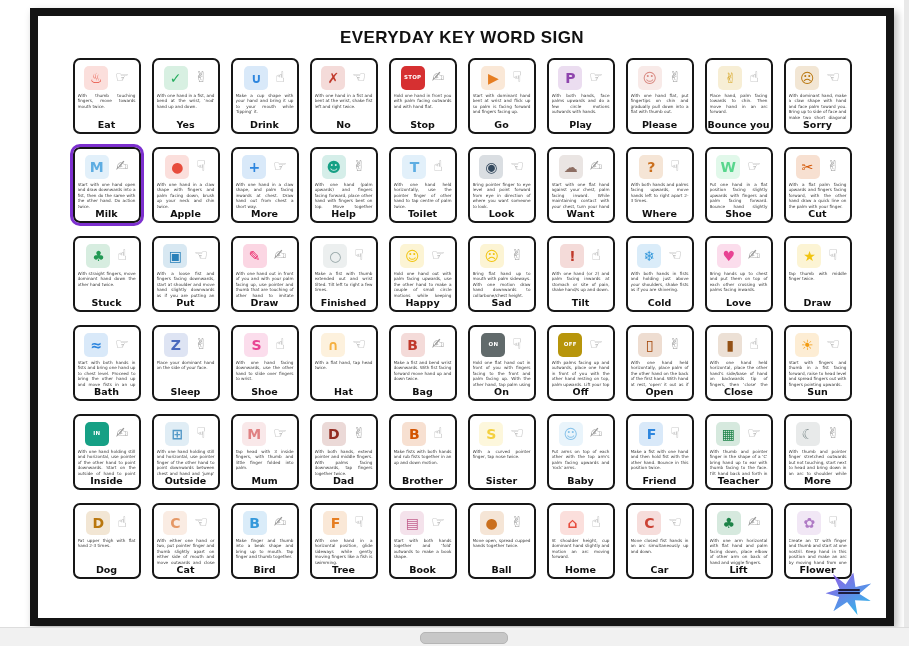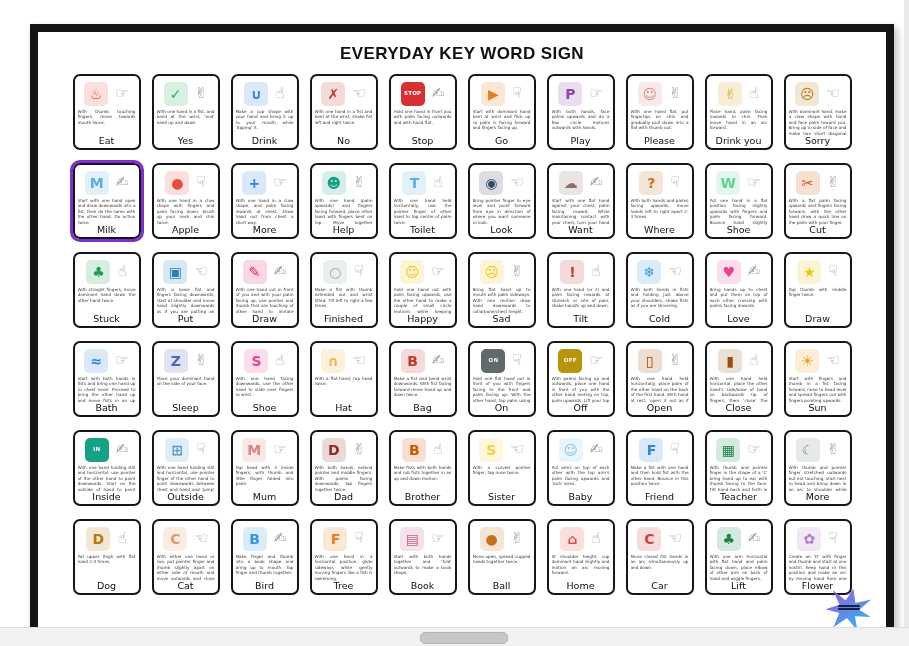--- a/index.html
+++ b/index.html
@@ -4,21 +4,21 @@
 <style>
   html,body{margin:0;padding:0;}
   body{
     width:909px;height:646px;position:relative;overflow:hidden;
     background:#ffffff;font-family:"Liberation Sans",sans-serif;
   }
   .right-edge{position:absolute;right:0;top:0;width:5px;height:100%;background:#e9e9e9;}
   .bottom-bar{position:absolute;left:0;bottom:0;width:100%;height:18px;background:#f1f1f1;border-top:1px solid #dddddd;}
   .bottom-bar .thumb{position:absolute;left:420px;top:4px;width:86px;height:10px;background:#c7c7c7;border:1px solid #b5b5b5;border-radius:5px;}
   .poster{
-    position:absolute;left:30px;top:24px;width:864px;height:618px;box-sizing:border-box;
+    position:absolute;left:30px;top:8px;width:864px;height:618px;box-sizing:border-box;
     border:8px solid #141414;background:#ffffff;padding:8px 12px 6px;
     box-shadow:3px 4px 8px rgba(0,0,0,0.28);
   }
   .poster h1{
     margin:4px 0 10px;text-align:center;font-size:17px;font-weight:700;
     letter-spacing:0.4px;color:#111;font-family:"Liberation Sans",sans-serif;
   }
   .grid{display:grid;grid-template-columns:repeat(10,68px);gap:13px 11px;justify-content:center;}
   .card{
     width:68px;height:76px;box-sizing:border-box;border:2px solid #161616;border-radius:7px;
@@ -32,21 +32,21 @@
   }
   .pictogram.pic-text{font-size:5.5px;letter-spacing:0.2px;}
   .sign-illustration{font-family:"DejaVu Sans",sans-serif;font-size:15px;color:#9a9a9a;line-height:1;}
   .card-desc{
     font-size:4.2px;line-height:1.3;color:#3a3a3a;text-align:justify;
     height:27px;overflow:hidden;margin-top:1px;width:100%;
     font-family:"DejaVu Sans",sans-serif;
   }
   .card-label{
     margin-top:auto;font-size:9.5px;color:#101010;line-height:1;padding-bottom:1px;
-    font-family:"DejaVu Sans",sans-serif;white-space:nowrap;
+    font-family:"DejaVu Sans",sans-serif;white-space:nowrap;font-weight:bold;
   }
   .watermark{position:absolute;right:14px;bottom:4px;width:46px;height:42px;pointer-events:none;}
   .wm-burst{
     position:absolute;inset:0;
     background:linear-gradient(135deg,#8a5fe6 10%,#5f7de6 45%,#27b5e8 90%);
     clip-path:polygon(50% 0%,61% 33%,93% 17%,72% 47%,100% 58%,66% 64%,78% 97%,50% 72%,25% 100%,31% 64%,0% 62%,28% 45%,7% 14%,39% 32%);
     transform:rotate(12deg);opacity:0.95;
   }
   .wm-text{position:absolute;left:12px;top:16px;width:22px;}
   .wm-text i{display:block;height:2px;margin:1px 0;background:#1d1d3f;border-radius:1px;}
@@ -129,21 +129,21 @@
     <div class="card-desc">With one hand flat, put fingertips on chin and gradually pull down into a flat with thumb out.</div>
     <div class="card-label">Please</div>
   </div>
 
   <div class="card">
     <div class="card-images">
       <div class="pictogram" style="background: rgba(212, 160, 23, 0.18); color: rgb(212, 160, 23);">✌</div>
       <div class="sign-illustration">☝</div>
     </div>
     <div class="card-desc">Place hand, palm facing towards to chin. Then move hand in an arc forward.</div>
-    <div class="card-label">Drink you</div>
+    <div class="card-label">Bounce you</div>
   </div>
 
   <div class="card">
     <div class="card-images">
       <div class="pictogram" style="background: rgba(185, 119, 14, 0.18); color: rgb(185, 119, 14);">☹</div>
       <div class="sign-illustration">☜</div>
     </div>
     <div class="card-desc">With dominant hand, make a claw shape with hand and face palm toward you. Bring up to side of face and make two short diagonal movements in front of mouth.</div>
     <div class="card-label">Sorry</div>
   </div>

